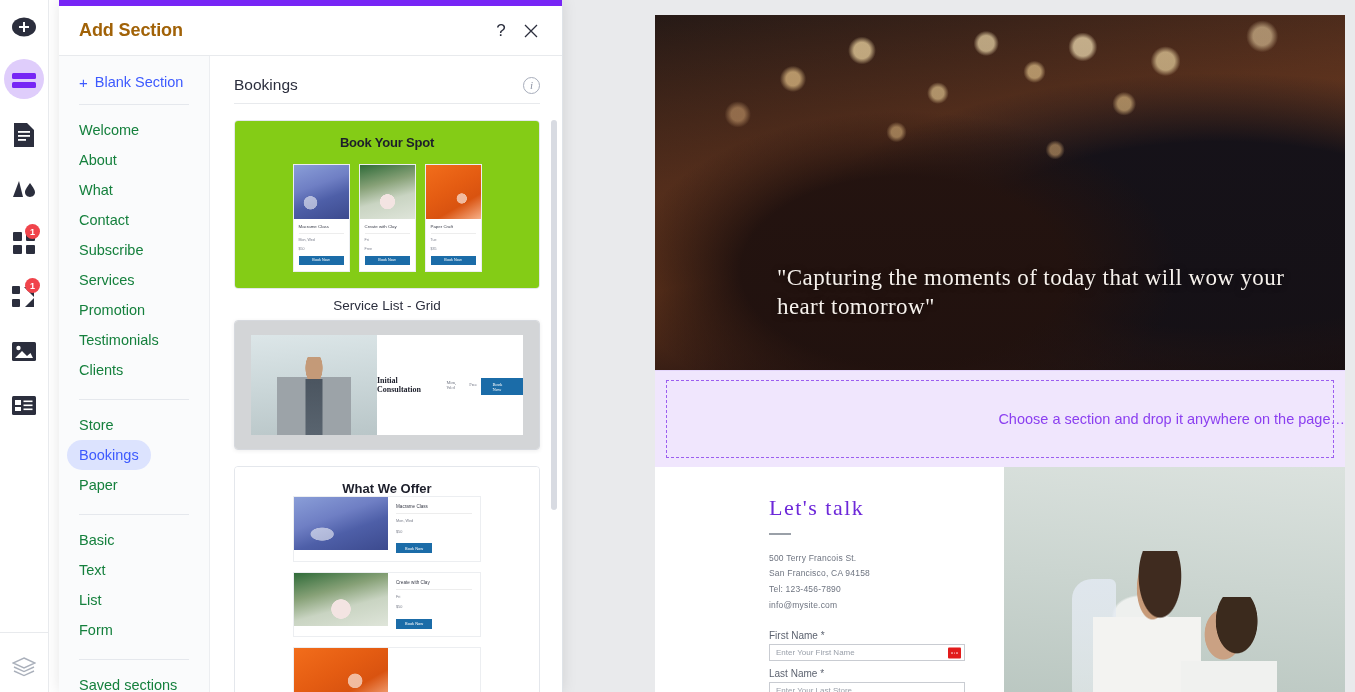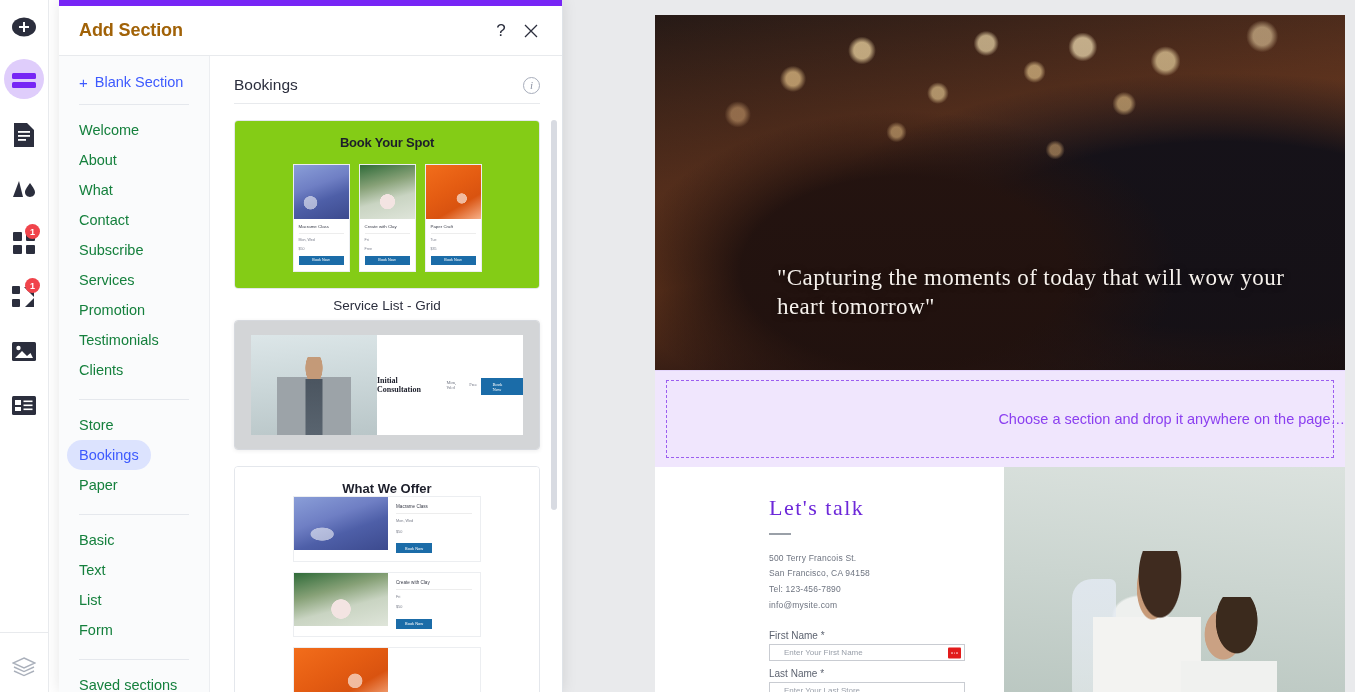--- a/index.html
+++ b/index.html
@@ -249,21 +249,21 @@
   .contact { position: relative; display: flex; height: 240px; background:#fff; }
   .contact-left { flex: 1 1 auto; padding: 28px 0 0 114px; }
   .ct-title { font-family:"Liberation Serif", serif; font-size: 22px; color:#6d28d9;
               letter-spacing: 1.5px; }
   .ct-rule { width: 22px; height: 1.5px; background:#9aa0a8; margin: 12px 0 16px 0; }
   .ct-line { font-size: 8.5px; color: #6e7480; line-height: 1.85; letter-spacing:.2px; }
   .ct-form { margin-top: 17px; width: 196px; }
   .ct-lab { font-size: 10px; color: #5d6370; margin-bottom: 3px; }
   .ct-field {
     position: relative; height: 17px; border: 1px solid #c9ccd2; background:#fff;
-    display:flex; align-items:center; padding: 0 14px; margin-bottom: 7px;
+    display:flex; align-items:center; padding: 0 6px; margin-bottom: 7px;
   }
   .ct-ph { font-size: 8px; color: #9aa0aa; }
   .ct-redicon {
     position: absolute; right: 3px; top: 50%; transform: translateY(-50%);
     width: 13px; height: 11px; background: #e21b1b; border-radius: 1px;
     display:flex; align-items:center; justify-content:center; gap:1px;
   }
   .ct-redicon i { width: 1.6px; height: 1.6px; background:#fff; display:block; border-radius:50%; }
   .contact-right {
     width: 341px; flex: 0 0 341px;

